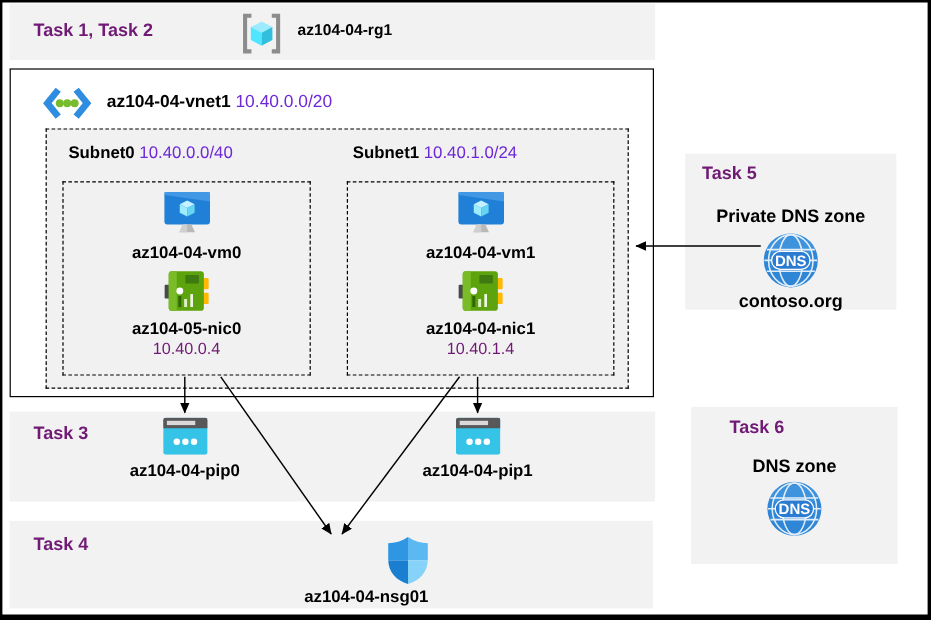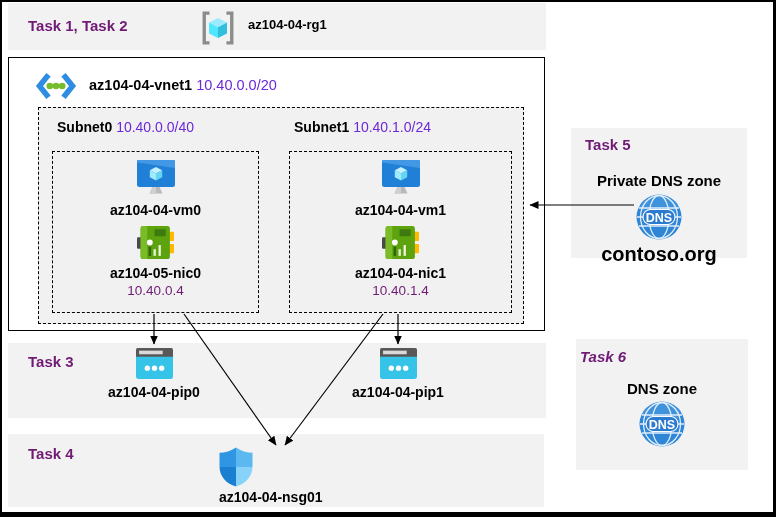--- a/index.html
+++ b/index.html
@@ -30,31 +30,31 @@
   .vm-name{margin-top:5px;font-size:14px;font-weight:bold;}
   .nic-icon{margin-top:7px;line-height:0;}
   .nic-name{margin-top:5px;font-size:14px;font-weight:bold;}
   .nic-ip{margin-top:2px;font-size:13.5px;color:#701a75;}
 
   
   .task3-band{left:8px;top:343px;width:538px;height:75px;}
   .task4-band{left:8px;top:434px;width:536px;height:73px;}
   .pip-group{position:absolute;top:5px;width:110px;display:flex;flex-direction:column;align-items:center;}
   .pip-name{margin-top:5px;font-size:14px;font-weight:bold;white-space:nowrap;}
-  .nsg-group{position:absolute;left:211px;top:13px;width:138px;display:flex;flex-direction:column;align-items:flex-start;}
+  .nsg-group{position:absolute;left:211px;top:13px;width:138px;display:flex;flex-direction:column;align-items:flex-end;}
   .nsg-name{margin-top:2px;font-size:14px;font-weight:bold;white-space:nowrap;}
 
   
   .task5-panel{left:571px;top:128px;width:176px;height:130px;}
   .task6-panel{left:576px;top:339px;width:172px;height:131px;}
   .panel-content{display:flex;flex-direction:column;align-items:center;}
   .dns-title{font-size:15px;font-weight:bold;white-space:nowrap;}
   .t5-title{margin-top:44px;}
   .t5-icon{margin-top:5px;line-height:0;}
-  .t5-zone{margin-top:3px;font-size:20px;font-weight:bold;}
+  .t5-zone{margin-top:3px;font-size:15px;font-weight:bold;}
   .t6-title{margin-top:41px;}
   .t6-icon{margin-top:4px;line-height:0;}
 
   .overlay{position:absolute;left:0;top:0;width:776px;height:517px;pointer-events:none;z-index:20;}
   .icon{line-height:0;display:block;}
 </style>
 </head>
 <body>
 
 <div class="canvas">
@@ -237,21 +237,21 @@
           </g>
           <rect x="7" y="15.5" width="32" height="15" rx="7.5" fill="#2B7CD0" stroke="#FFFFFF" stroke-width="1.1"></rect>
           <text x="23" y="27.5" text-anchor="middle" font-size="12.5" font-weight="bold" fill="#FFFFFF" font-family="Liberation Sans, sans-serif">DNS</text>
         </svg>
       </span>
       <span class="t5-zone">contoso.org</span>
     </div>
   </div>
 
   <div class="panel task6-panel">
-    <span class="tlabel" style="left:4px;top:9px;font-style:italic;">Task 6</span>
+    <span class="tlabel" style="left:32px;top:9px;">Task 6</span>
     <div class="panel-content">
       <span class="dns-title t6-title">DNS zone</span>
       <span class="t6-icon icon">
         <svg width="46" height="46" viewBox="0 0 46 46">
           <circle cx="23" cy="23" r="22.5" fill="#2F86D6"></circle>
           <ellipse cx="23" cy="12" rx="19" ry="9" fill="#4D9CE2" opacity="0.55"></ellipse>
           <g stroke="#FFFFFF" stroke-width="1.3" fill="none" opacity="0.85">
             <ellipse cx="23" cy="23" rx="10" ry="21.5"></ellipse>
             <ellipse cx="23" cy="23" rx="18.5" ry="21.5"></ellipse>
             <path d="M3,14 H43"></path>

